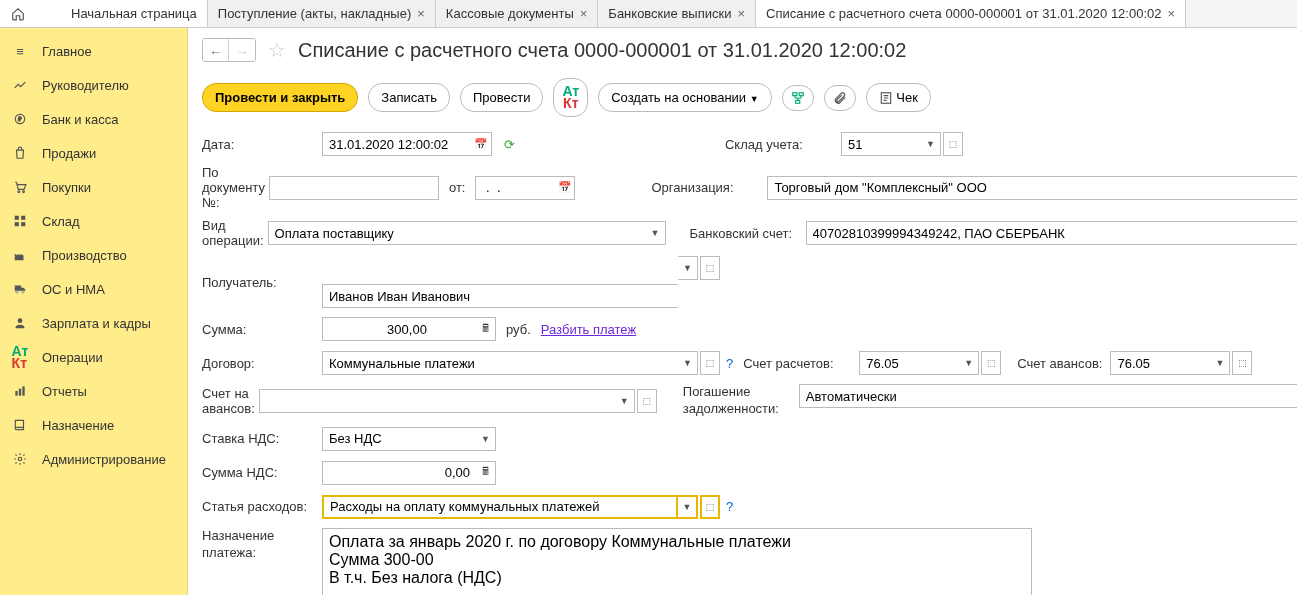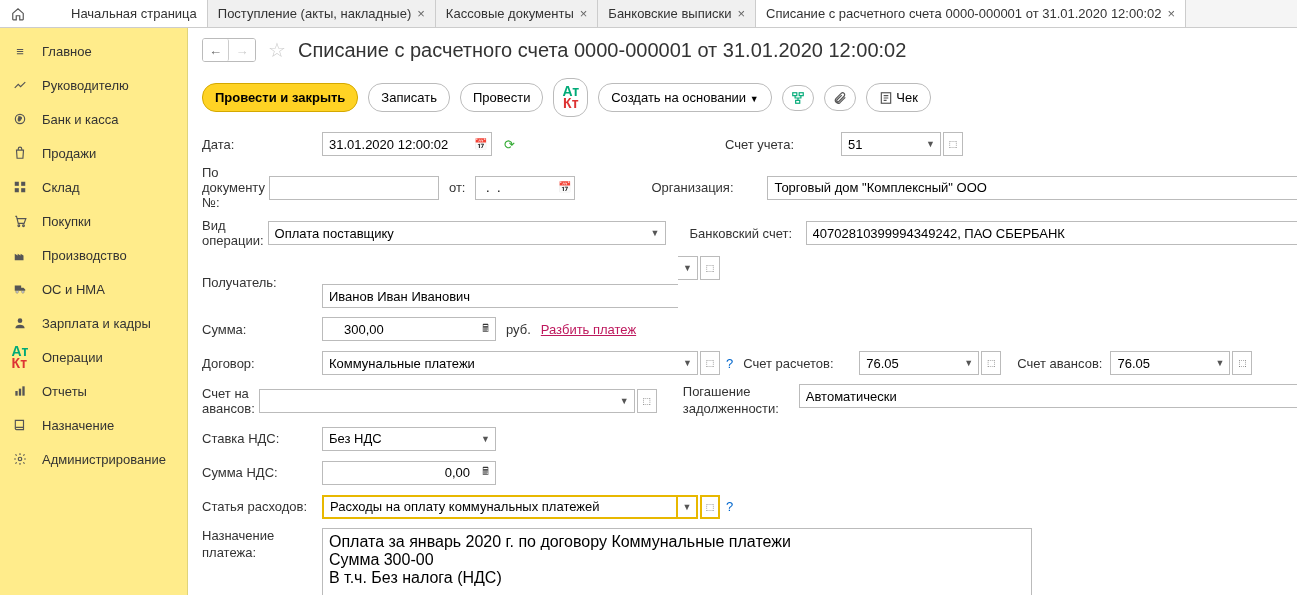--- a/index.html
+++ b/index.html
@@ -28,21 +28,21 @@
 .dkt { color: #d33; font-size: 14px; font-weight: bold; line-height: 1; }
 .dkt .at { color: #0a7; display: block; margin-bottom: -2px; }
 .form-row { display: flex; align-items: center; margin-bottom: 8px; min-height: 26px; }
 .form-row .lbl { width: 120px; padding-right: 4px; }
 .input { border: 1px solid #bbb; height: 24px; padding: 2px 6px; font-size: 13px; background: #fff; }
 .select-wrap { display: flex; }
 .select-wrap .input { border-right: none; }
 .dd-btn { width: 20px; height: 24px; border: 1px solid #bbb; background: #fff; display: inline-flex; align-items: center; justify-content: center; cursor: pointer; font-size: 9px; color: #555; border-left: none; }
 .dd-btn.ext { border-left: 1px solid #bbb; margin-left: 2px; }
 .calc-btn { width: 20px; height: 24px; border: 1px solid #bbb; background: #fff; display: inline-flex; align-items: center; justify-content: center; cursor: pointer; border-left: none; font-size: 11px; }
-.link { color: #be185d; text-decoration: underline; cursor: pointer; }
+.link { color: #6d28d9; text-decoration: underline; cursor: pointer; }
 .help { color: #0066cc; cursor: pointer; margin-left: 6px; }
 .right-col { margin-left: 24px; display: flex; align-items: center; }
 .right-col .lbl { width: 116px; }
 .textarea { border: 1px solid #bbb; width: 710px; height: 70px; padding: 4px 6px; font-size: 16px; resize: none; font-family: Arial; }
 .chk { display: flex; align-items: center; gap: 6px; }
 .chk input { accent-color: #2a8; }
 .highlight { border: 2px solid #e8b800 !important; }
 .highlight-wrap .dd-btn { border-color: #e8b800; border-width: 2px 2px 2px 1px; }
 .highlight-wrap .dd-btn.ext { border-left-width: 2px; }
 svg { display: block; }
@@ -103,38 +103,38 @@
     <div class="side-item">
         <span class="side-icon">
           <svg width="14" height="14" viewBox="0 0 24 24" fill="#555">
             <path d="M6 7h12l-1 14H7z M9 7V5a3 3 0 016 0v2" fill="none" stroke="#555" stroke-width="2"></path>
           </svg>
         </span>
         <span>Продажи</span>
       </div>
     <div class="side-item">
         <span class="side-icon">
+          <svg width="14" height="14" viewBox="0 0 24 24" fill="none" stroke="#555" stroke-width="2">
+            <path d="M4 4h2l3 12h10l3-8H7"></path>
+            <circle cx="10" cy="20" r="1.5"></circle>
+            <circle cx="18" cy="20" r="1.5"></circle>
+          </svg>
+        </span>
+        <span>Покупки</span>
+      </div>
+    <div class="side-item">
+        <span class="side-icon">
           <svg width="14" height="14" viewBox="0 0 24 24" fill="#555">
             <rect x="3" y="3" width="7" height="7"></rect>
             <rect x="14" y="3" width="7" height="7"></rect>
             <rect x="3" y="14" width="7" height="7"></rect>
             <rect x="14" y="14" width="7" height="7"></rect>
           </svg>
         </span>
         <span>Склад</span>
-      </div>
-    <div class="side-item">
-        <span class="side-icon">
-          <svg width="14" height="14" viewBox="0 0 24 24" fill="none" stroke="#555" stroke-width="2">
-            <path d="M4 4h2l3 12h10l3-8H7"></path>
-            <circle cx="10" cy="20" r="1.5"></circle>
-            <circle cx="18" cy="20" r="1.5"></circle>
-          </svg>
-        </span>
-        <span>Покупки</span>
       </div>
     <div class="side-item">
         <span class="side-icon">
           <svg width="14" height="14" viewBox="0 0 24 24" fill="#555">
             <path d="M3 21V10l5 3V10l5 3V10l5 3v8z"></path>
           </svg>
         </span>
         <span>Производство</span>
       </div>
     <div class="side-item">
@@ -228,21 +228,21 @@
     </div>
 
     <div class="form-row">
       <span class="lbl">Дата:</span>
       <div class="select-wrap">
           <input class="input" style="width: 150px;" value="31.01.2020 12:00:02">
           <span class="calc-btn">📅</span>
         </div>
       <span style="margin-left:12px;color:#3a3">⟳</span>
       <div class="right-col" style="margin-left:210px">
-        <span class="lbl">Счет учета:</span>
+        <span class="lbl">Склад учета:</span>
         <div class="select-wrap">
             <input class="input" style="width: 80px;" value="51">
             <span class="dd-btn">▼</span>
             <span class="dd-btn ext">⬚</span>
           </div>
       </div>
     </div>
 
     <div class="form-row">
       <span class="lbl">По документу №:</span>
@@ -279,21 +279,21 @@
       <div class="select-wrap">
           <input class="input" style="width: 356px; margin-top: 28px;" value="Иванов Иван Иванович">
           <span class="dd-btn">▼</span>
           <span class="dd-btn ext">⬚</span>
         </div>
     </div>
 
     <div class="form-row">
       <span class="lbl">Сумма:</span>
       <div class="select-wrap">
-          <input class="input" style="width: 154px; text-align: left; padding-left: 21px;" value="300,00">
+          <input class="input" style="width: 154px; text-align: center; padding-left: 21px;" value="300,00">
           <span class="calc-btn">🖩</span>
         </div>
       <span style="margin:0 10px">руб.</span>
       <span class="link">Разбить платеж</span>
     </div>
 
     <div class="form-row">
       <span class="lbl">Договор:</span>
       <div class="select-wrap">
           <input class="input" style="width: 356px;" value="Коммунальные платежи">

